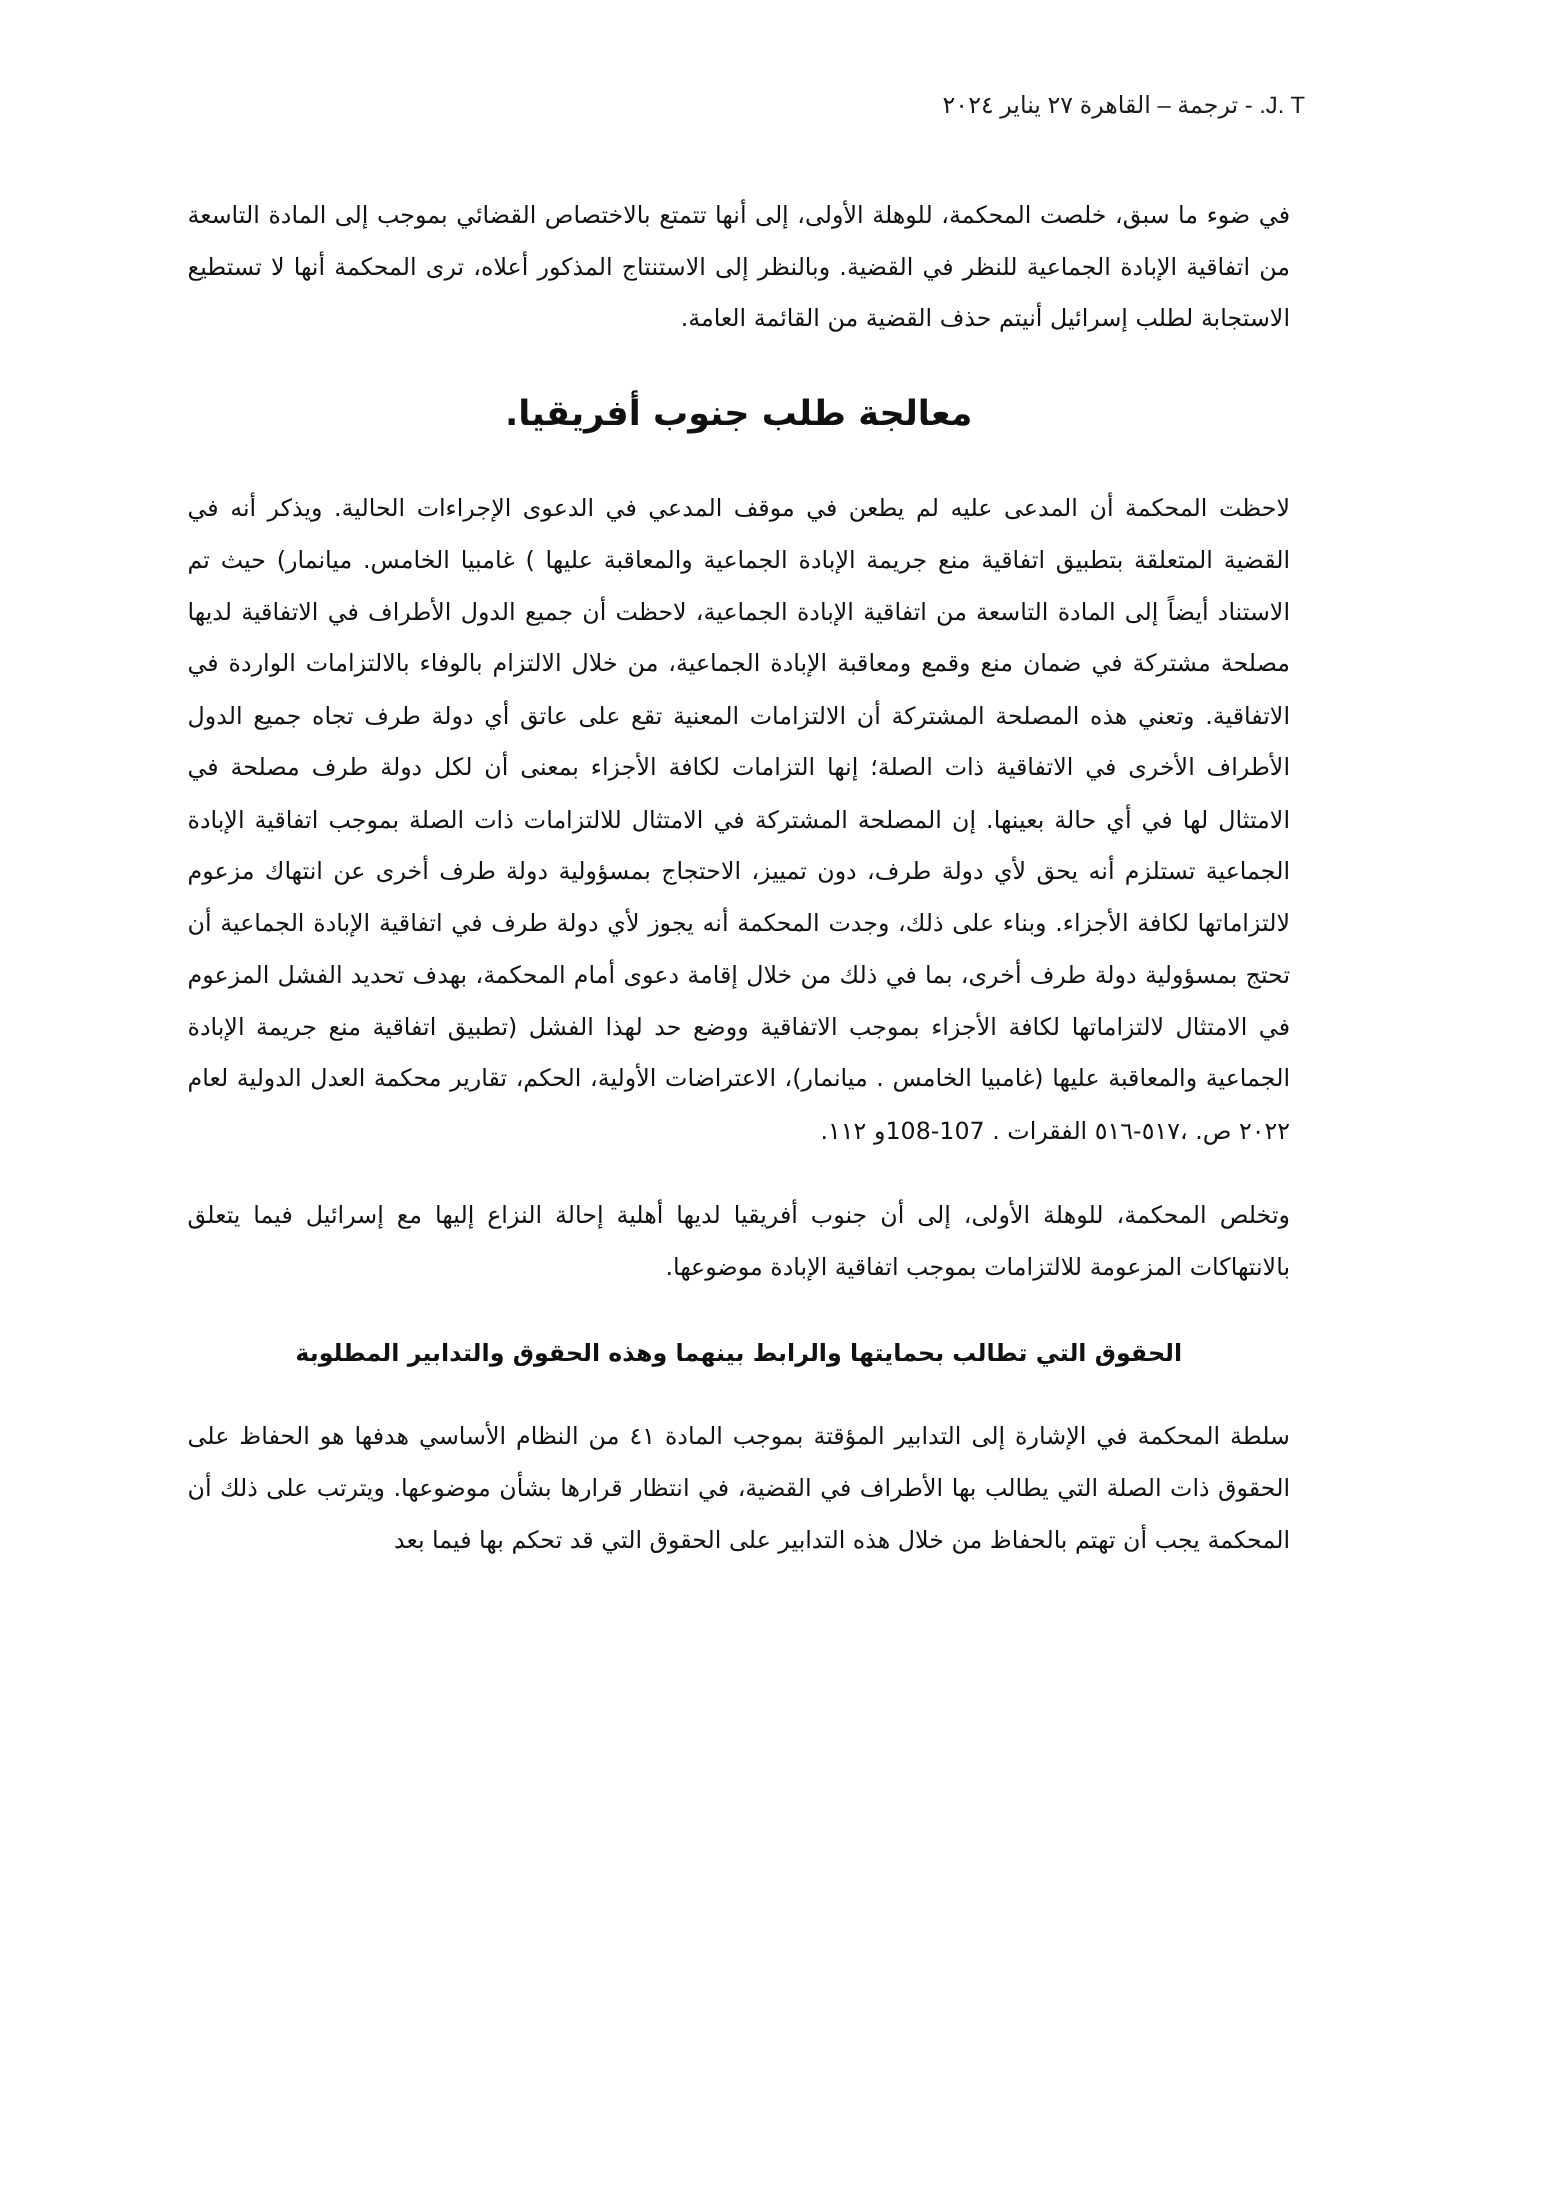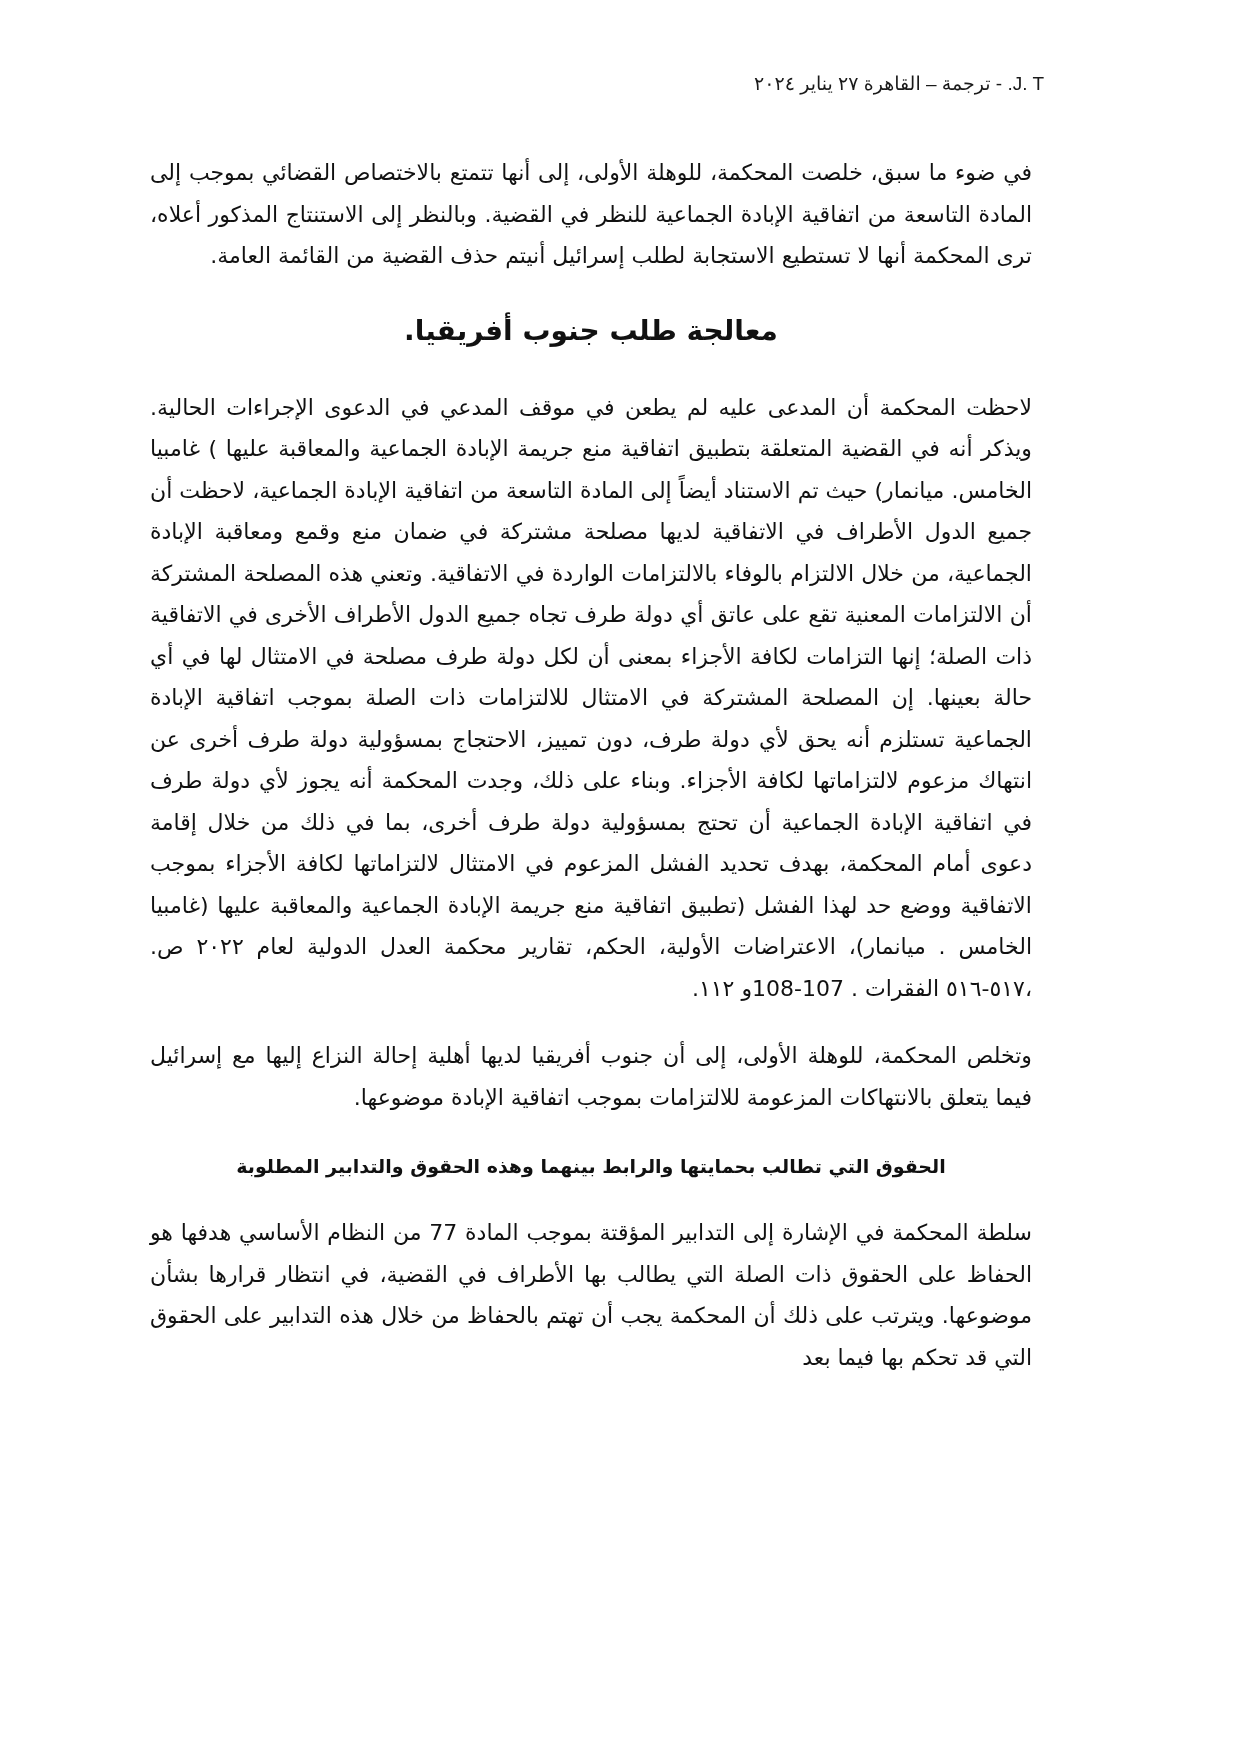--- a/index.html
+++ b/index.html
@@ -36,21 +36,21 @@
       position: absolute;
       top: 152px;
       left: 150px;
       right: 150px;
       direction: rtl;
       text-align: justify;
       text-align-last: right;
     }
     .para {
       font-family: "DejaVu Sans", sans-serif;
-      font-size: 22px;
+      font-size: 19px;
       line-height: 41.5px;
       margin: 0;
       color: #111111;
     }
     .para.p1 { margin-bottom: 34px; }
     .heading-main {
       font-family: "DejaVu Sans", sans-serif;
       font-weight: bold;
       font-size: 28px;
       text-align: right;
@@ -83,16 +83,16 @@
     <p class="para p1">في ضوء ما سبق، خلصت المحكمة، للوهلة الأولى، إلى أنها تتمتع بالاختصاص القضائي بموجب إلى المادة التاسعة من اتفاقية الإبادة الجماعية للنظر في القضية. وبالنظر إلى الاستنتاج المذكور أعلاه، ترى المحكمة أنها لا تستطيع الاستجابة لطلب إسرائيل أنيتم حذف القضية من القائمة العامة.</p>
 
     <h2 class="heading-main">معالجة طلب جنوب أفريقيا.</h2>
 
     <p class="para p2">لاحظت المحكمة أن المدعى عليه لم يطعن في موقف المدعي في الدعوى الإجراءات الحالية. ويذكر أنه في القضية المتعلقة بتطبيق اتفاقية منع جريمة الإبادة الجماعية والمعاقبة عليها ) غامبيا الخامس. ميانمار) حيث تم الاستناد أيضاً إلى المادة التاسعة من اتفاقية الإبادة الجماعية، لاحظت أن جميع الدول الأطراف في الاتفاقية لديها مصلحة مشتركة في ضمان منع وقمع ومعاقبة الإبادة الجماعية، من خلال الالتزام بالوفاء بالالتزامات الواردة في الاتفاقية. وتعني هذه المصلحة المشتركة أن الالتزامات المعنية تقع على عاتق أي دولة طرف تجاه جميع الدول الأطراف الأخرى في الاتفاقية ذات الصلة؛ إنها التزامات لكافة الأجزاء بمعنى أن لكل دولة طرف مصلحة في الامتثال لها في أي حالة بعينها. إن المصلحة المشتركة في الامتثال للالتزامات ذات الصلة بموجب اتفاقية الإبادة الجماعية تستلزم أنه يحق لأي دولة طرف، دون تمييز، الاحتجاج بمسؤولية دولة طرف أخرى عن انتهاك مزعوم لالتزاماتها لكافة الأجزاء. وبناء على ذلك، وجدت المحكمة أنه يجوز لأي دولة طرف في اتفاقية الإبادة الجماعية أن تحتج بمسؤولية دولة طرف أخرى، بما في ذلك من خلال إقامة دعوى أمام المحكمة، بهدف تحديد الفشل المزعوم في الامتثال لالتزاماتها لكافة الأجزاء بموجب الاتفاقية ووضع حد لهذا الفشل (تطبيق اتفاقية منع جريمة الإبادة الجماعية والمعاقبة عليها (غامبيا الخامس . ميانمار)، الاعتراضات الأولية، الحكم، تقارير محكمة العدل الدولية لعام ٢٠٢٢ ص. ،٥١٧-٥١٦ الفقرات . 107-108و ١١٢.</p>
 
     <p class="para p3">وتخلص المحكمة، للوهلة الأولى، إلى أن جنوب أفريقيا لديها أهلية إحالة النزاع إليها مع إسرائيل فيما يتعلق بالانتهاكات المزعومة للالتزامات بموجب اتفاقية الإبادة موضوعها.</p>
 
     <h3 class="heading-sub">الحقوق التي تطالب بحمايتها والرابط بينهما وهذه الحقوق والتدابير المطلوبة</h3>
 
-    <p class="para p4">سلطة المحكمة في الإشارة إلى التدابير المؤقتة بموجب المادة 77 من النظام الأساسي هدفها هو الحفاظ على الحقوق ذات الصلة التي يطالب بها الأطراف في القضية، في انتظار قرارها بشأن موضوعها. ويترتب على ذلك أن المحكمة يجب أن تهتم بالحفاظ من خلال هذه التدابير على الحقوق التي قد تحكم بها فيما بعد</p>
+    <p class="para p4">سلطة المحكمة في الإشارة إلى التدابير المؤقتة بموجب المادة ٤١ من النظام الأساسي هدفها هو الحفاظ على الحقوق ذات الصلة التي يطالب بها الأطراف في القضية، في انتظار قرارها بشأن موضوعها. ويترتب على ذلك أن المحكمة يجب أن تهتم بالحفاظ من خلال هذه التدابير على الحقوق التي قد تحكم بها فيما بعد</p>
 
   </div>
 </div>
 
 </body></html>

